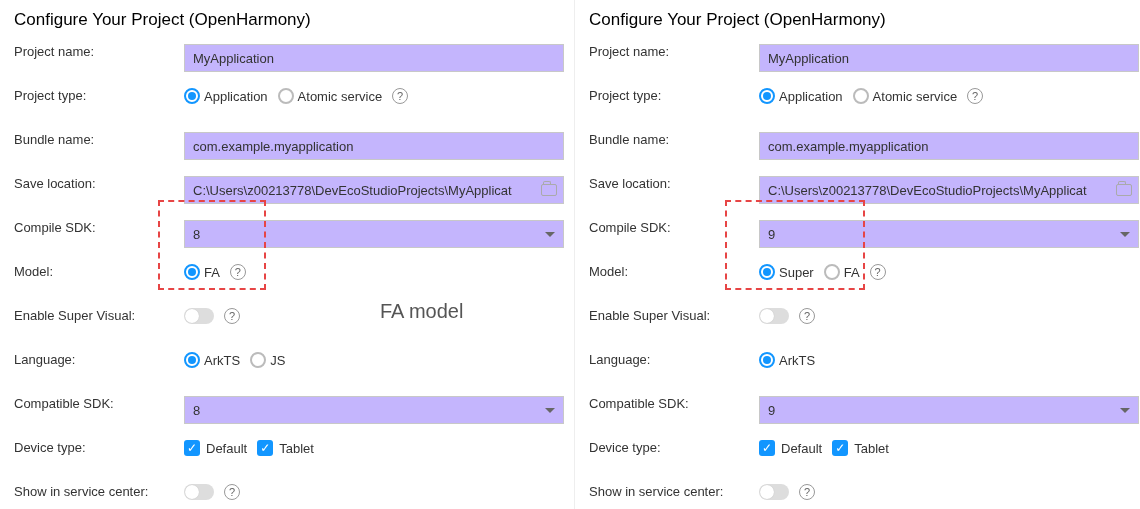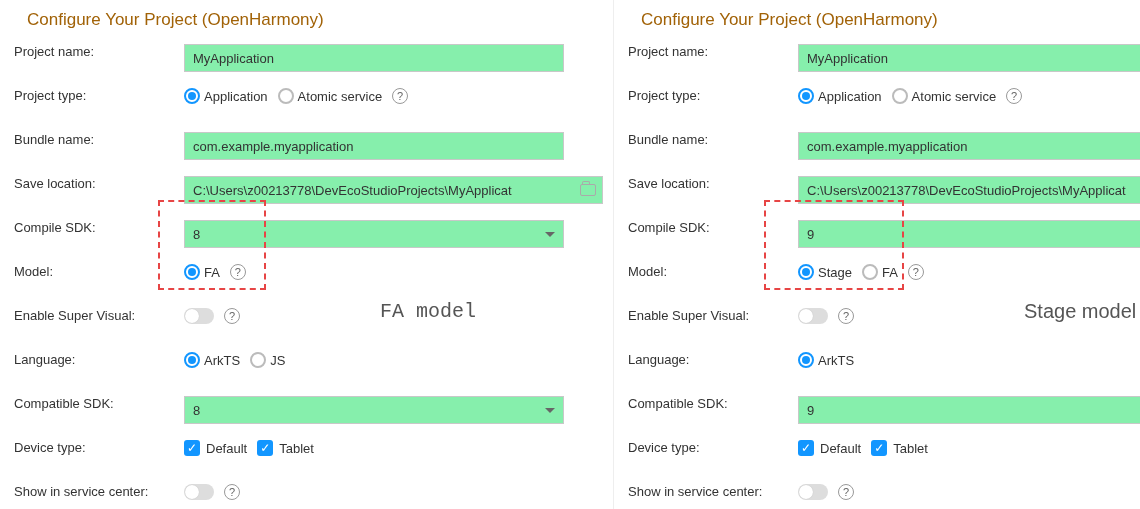--- a/index.html
+++ b/index.html
@@ -16,22 +16,22 @@
     display: flex;
   }
   .panel {
     flex: 1;
     padding: 8px 10px 8px 14px;
     position: relative;
   }
   .panel + .panel { border-left: 1px solid #eee; }
   .title {
     font-size: 17px;
-    color: #a16207;
-    margin: 2px 0 14px 13px;
+    color: #000000;
+    margin: 2px 0 14px 0;
   }
   .row {
     display: flex;
     align-items: flex-start;
     min-height: 40px;
     margin-bottom: 4px;
   }
   .label {
     width: 170px;
     font-size: 13px;
@@ -39,31 +39,31 @@
   }
   .field {
     flex: 1;
     display: flex;
     align-items: center;
     gap: 10px;
   }
   .textbox, .combo {
     height: 28px;
     border: 1px solid #c8c8c8;
-    background: #86efac;
+    background: #c4b5fd;
     padding: 0 8px;
     font-size: 13px;
     color: #333;
     display: flex;
     align-items: center;
     position: relative;
   }
   .textbox { width: 380px; }
   .combo   { width: 380px; justify-content: space-between; cursor: pointer; }
-  .textbox.save { width: 419px; padding-right: 28px; }
+  .textbox.save { width: 380px; padding-right: 28px; }
   .radio {
     display: inline-flex;
     align-items: center;
     gap: 4px;
     cursor: pointer;
     font-size: 13px;
   }
   .radio .dot {
     width: 16px; height: 16px;
     border-radius: 50%;
@@ -268,21 +268,21 @@
 
   <div class="row">
     <div class="label" style="width:170px">Show in service center:</div>
     <div class="field">
       <span class="toggle"></span>
       <span class="help-icon">?</span>
     </div>
   </div>
 
   <div class="highlight-box" style="left:158px; top:200px; width:108px; height:90px;"></div>
-  <div class="annotation" style="left:380px; top:300px;font-family:Liberation Mono, monospace;">FA model</div>
+  <div class="annotation" style="left:380px; top:300px;">FA model</div>
 </div>
 
 <div class="panel">
   <div class="title">Configure Your Project (OpenHarmony)</div>
 
   <div class="row">
     <div class="label">Project name:</div>
     <div class="field">
         <div class="textbox">
           <span>MyApplication</span>
@@ -332,21 +332,21 @@
           <span class="caret"></span>
         </div>
       </div>
   </div>
 
   <div class="row">
     <div class="label">Model:</div>
     <div class="field">
       <span class="radio selected">
           <span class="dot"></span>
-          <span>Stage</span>
+          <span>Super</span>
         </span>
       <span class="radio">
           <span class="dot"></span>
           <span>FA</span>
         </span>
       <span class="help-icon">?</span>
     </div>
   </div>
 
   <div class="row">
@@ -393,14 +393,13 @@
 
   <div class="row">
     <div class="label" style="width:170px">Show in service center:</div>
     <div class="field">
       <span class="toggle"></span>
       <span class="help-icon">?</span>
     </div>
   </div>
 
   <div class="highlight-box" style="left:150px; top:200px; width:140px; height:90px;"></div>
-  <div class="annotation" style="left:410px; top:300px;">Stage model</div>
 </div>
 
 </body></html>

